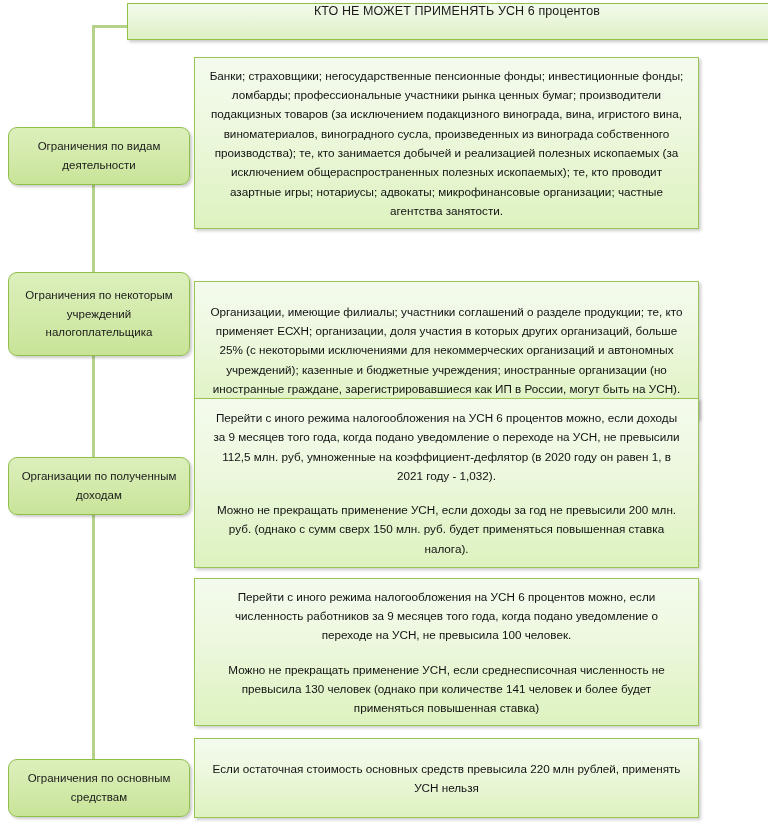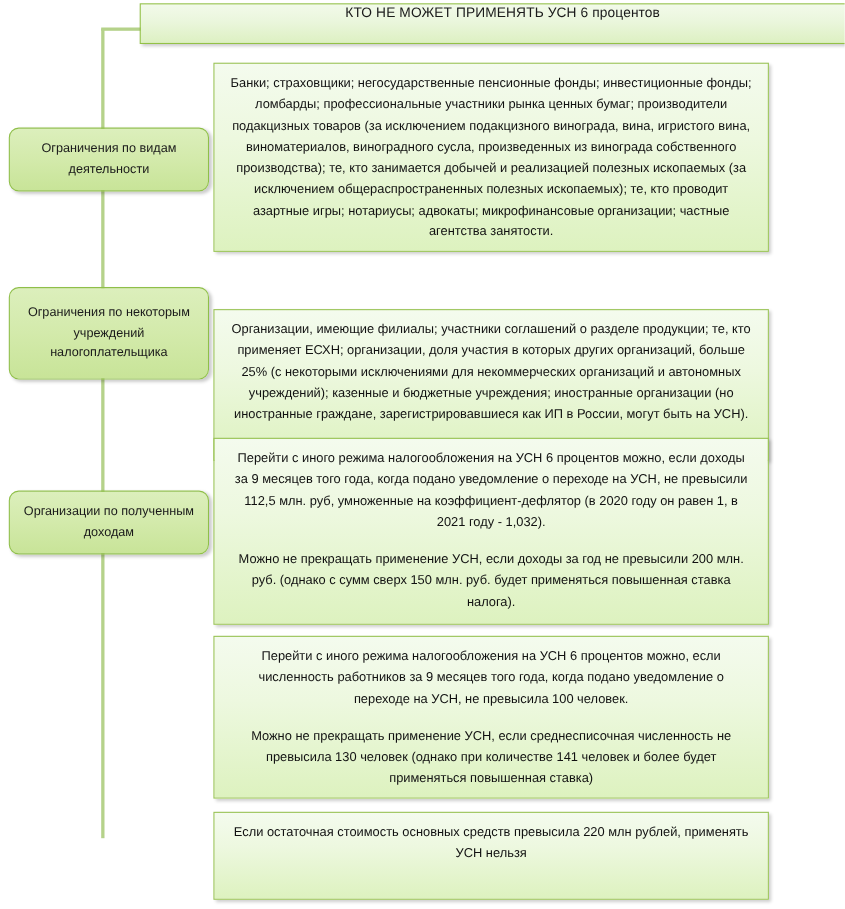--- a/index.html
+++ b/index.html
@@ -70,40 +70,41 @@
     box-sizing: border-box;
     border: 1px solid #8fbf49;
     border-radius: 9px;
     background: linear-gradient(to bottom, #dcefbc 0%, #d3eaab 50%, #c8e498 100%);
     box-shadow: 2px 2px 3px rgba(0,0,0,0.20);
     display: flex;
     align-items: center;
     justify-content: flex-end;
     text-align: center;
     padding: 16px 8px;
+    margin-top: 11px;
   }
   .label-box .label-text {
     font-size: 11.5px;
     color: #1a1a1a;
     line-height: 1.62;
   }
 
   
   .content-box {
     position: absolute;
     left: 194px;
     width: 505px;
     box-sizing: border-box;
     border: 1px solid #9ac456;
     background: linear-gradient(to bottom, #f4fbee 0%, #edf8df 40%, #ddf2bf 100%);
     box-shadow: 2px 2px 3px rgba(0,0,0,0.20);
     display: flex;
     flex-direction: column;
     align-items: center;
-    justify-content: flex-start;
+    justify-content: center;
     text-align: center;
     padding: 8px 14px;
   }
   .content-box p {
     margin: 0;
     font-size: 11.7px;
     color: #111111;
     line-height: 1.65;
     text-align: center;
   }
@@ -138,20 +139,23 @@
 
   <div class="label-box" id="label-0">
     <span class="label-text">Ограничения по видам деятельности</span>
   </div>
   <div class="label-box" id="label-1">
     <span class="label-text">Ограничения по некоторым учреждений налогоплательщика</span>
   </div>
   <div class="label-box" id="label-2">
     <span class="label-text">Организации по полученным доходам</span>
   </div>
+  <div class="label-box" id="label-4">
+    <span class="label-text">Ограничения по основным средствам</span>
+  </div>
 
   <div class="content-box" id="content-0">
     <p>Банки;  страховщики;  негосударственные пенсионные фонды;  инвестиционные фонды;  ломбарды;  профессиональные участники рынка ценных бумаг; производители подакцизных товаров (за исключением подакцизного винограда, вина, игристого вина, виноматериалов, виноградного сусла, произведенных из винограда собственного производства);  те, кто занимается добычей и реализацией полезных ископаемых (за исключением общераспространенных полезных ископаемых);  те, кто проводит азартные игры; нотариусы; адвокаты; микрофинансовые организации; частные агентства занятости.</p>
   </div>
 
   <div class="content-box" id="content-1">
     <p>Организации, имеющие филиалы;  участники соглашений о разделе продукции; те, кто применяет ЕСХН; организации, доля участия в которых других организаций, больше 25% (с некоторыми исключениями для некоммерческих организаций и автономных учреждений); казенные и бюджетные учреждения; иностранные организации (но иностранные граждане, зарегистрировавшиеся как ИП в России, могут быть на УСН).</p>
   </div>
 
   <div class="content-box" id="content-2">

